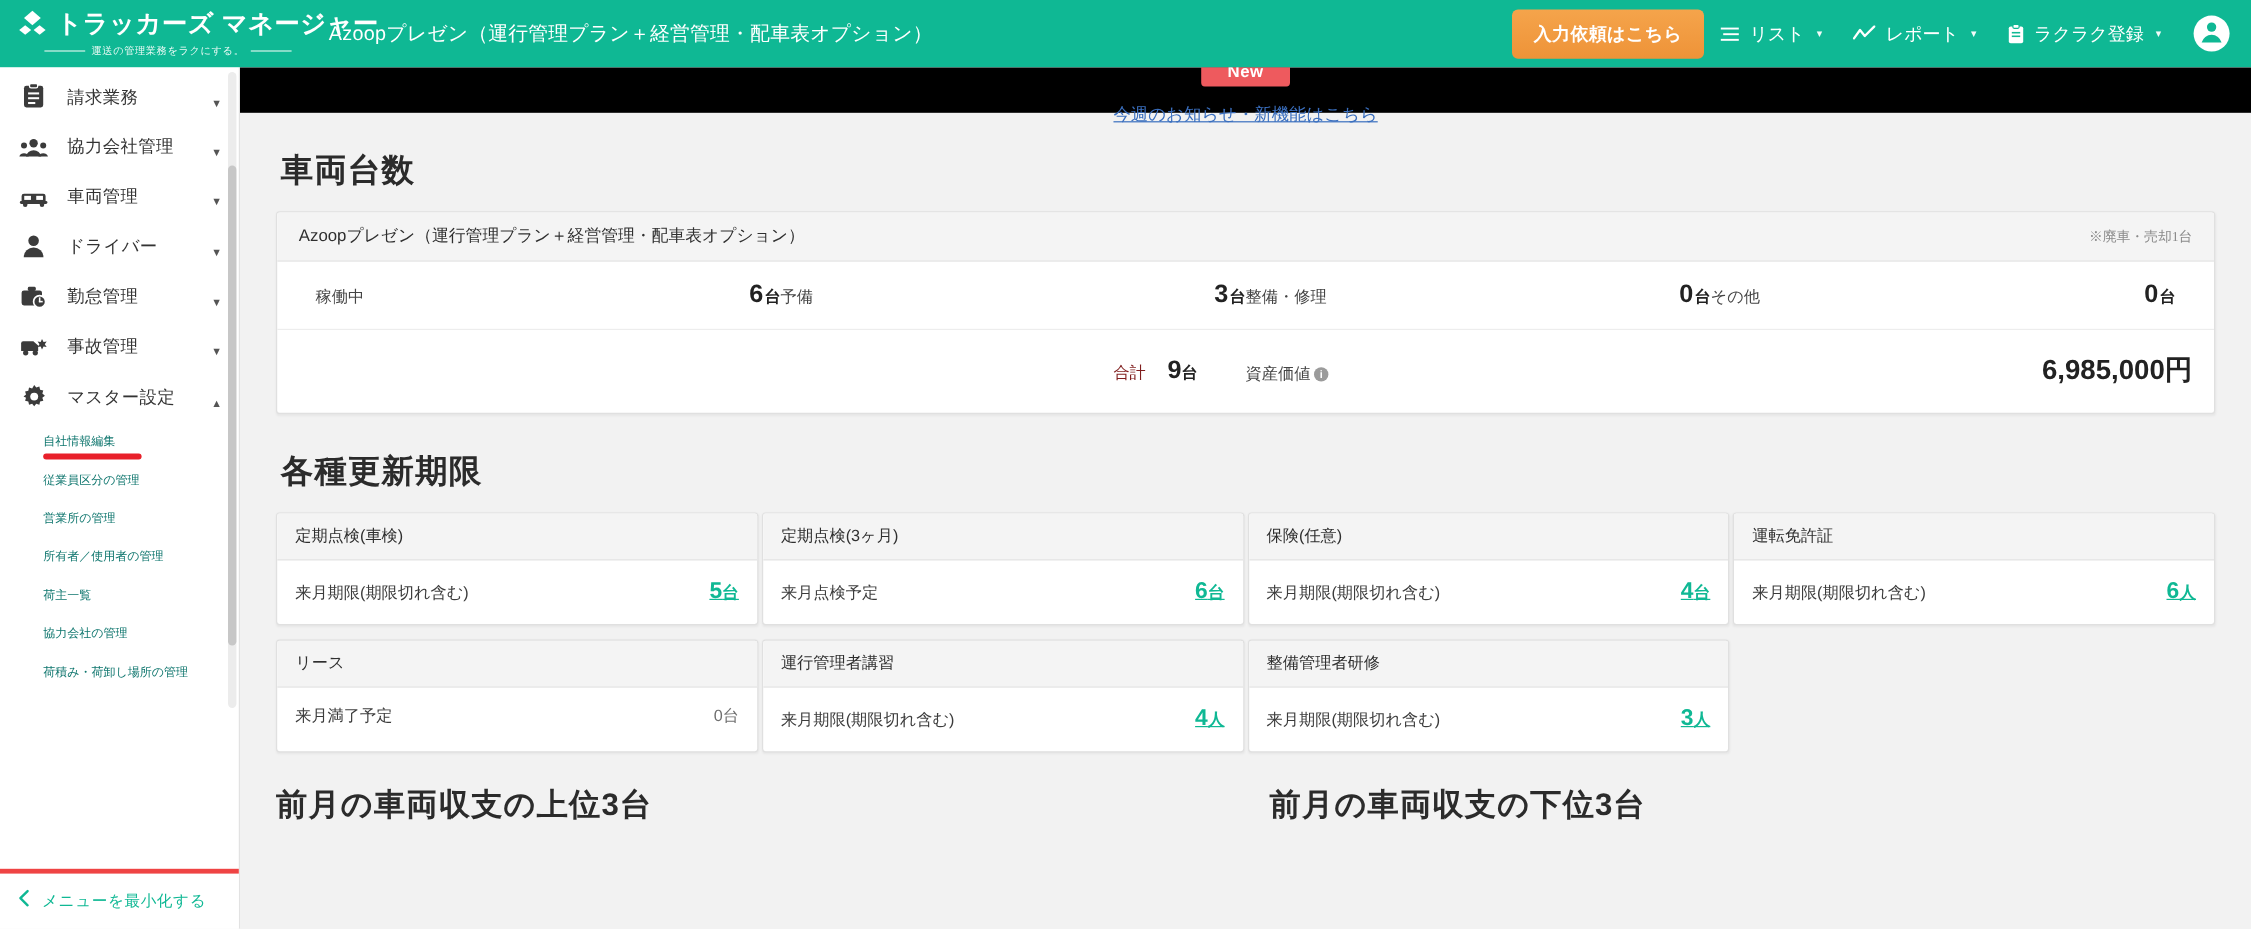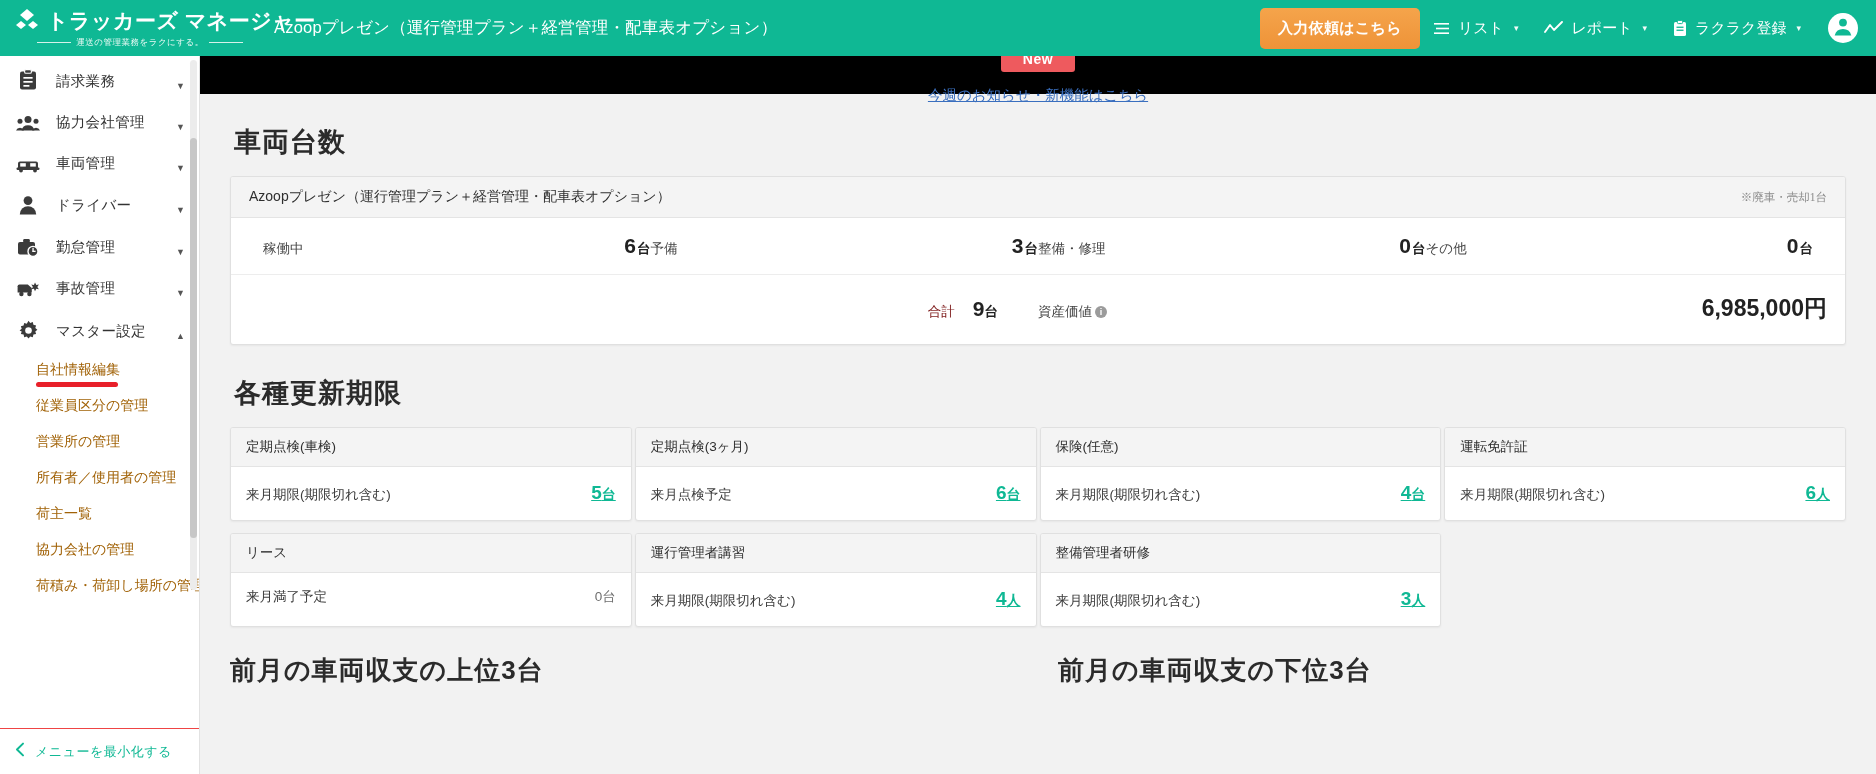--- a/index.html
+++ b/index.html
@@ -68,37 +68,37 @@
   }
   .side-group {
     display: flex; align-items: flex-end; gap: 16px;
     padding: 11px 14px 11px 16px; cursor: pointer;
     font-size: 14.5px; color: #333;
   }
   .side-group .g-icon { width: 24px; flex: 0 0 24px; display: flex; align-items: center; justify-content: center; }
   .side-group .g-label { flex: 1; white-space: nowrap; letter-spacing: .3px; }
   .side-group .g-caret { font-size: 9px; color: #555; }
   .side-sub {
-    font-size: 14px; color: #a16207; padding: 9px 10px 9px 36px;
+    font-size: 10px; color: #0f766e; padding: 9px 10px 9px 36px;
     cursor: pointer; white-space: nowrap; position: relative;
   }
   .side-sub.marked::after {
     content: ""; position: absolute; left: 36px; bottom: 1px;
     width: 82px; height: 5px; background: #e8202a; border-radius: 3px;
   }
   .side-scrollbar {
     position: absolute; top: 4px; right: 2px; width: 7px; height: 530px;
     background: #ececec; border-radius: 4px;
   }
   .side-scrollbar i {
     position: absolute; top: 78px; left: 0; width: 7px; height: 400px;
     background: #c7c7c7; border-radius: 4px; display: block;
   }
   .side-foot {
-    border-top: 1px solid #ef4444; padding: 13px 10px 13px 14px;
+    border-top: 4px solid #ef4444; padding: 13px 10px 13px 14px;
     display: flex; align-items: center; gap: 9px; cursor: pointer;
     background: #fff;
   }
   .side-foot .txt { color: #0FB894; font-size: 13px; letter-spacing: .5px; }
 
   
   .main { flex: 1; overflow: hidden; background: #f2f2f2; display: flex; flex-direction: column; }
   .notice-bar {
     background: #000000; height: 38px; min-height: 38px;
     display: flex; align-items: center; justify-content: center; gap: 14px; flex-direction: column;

